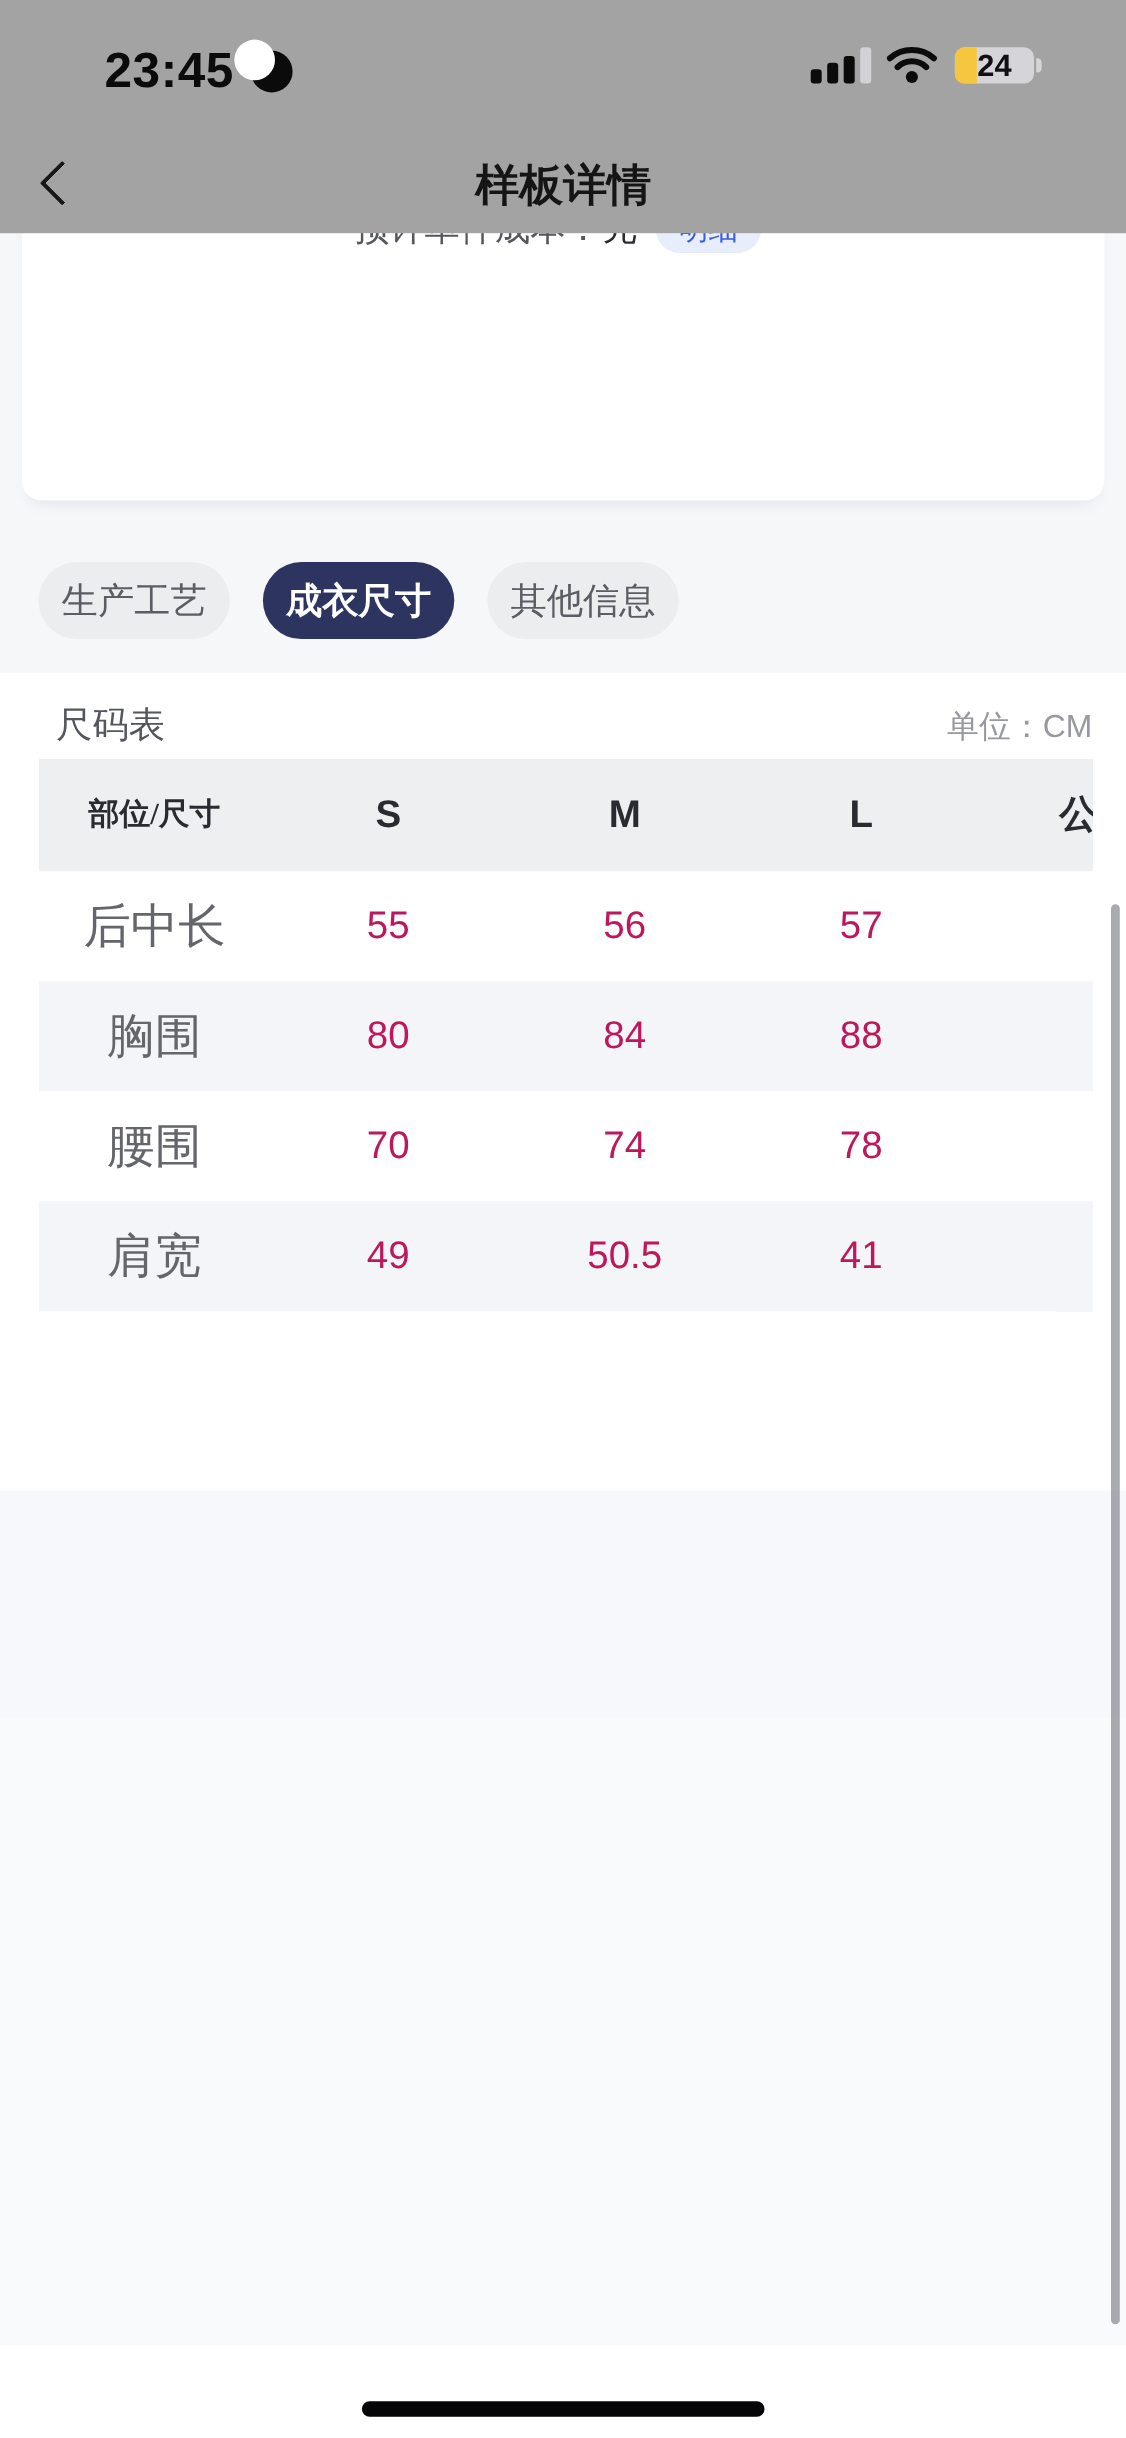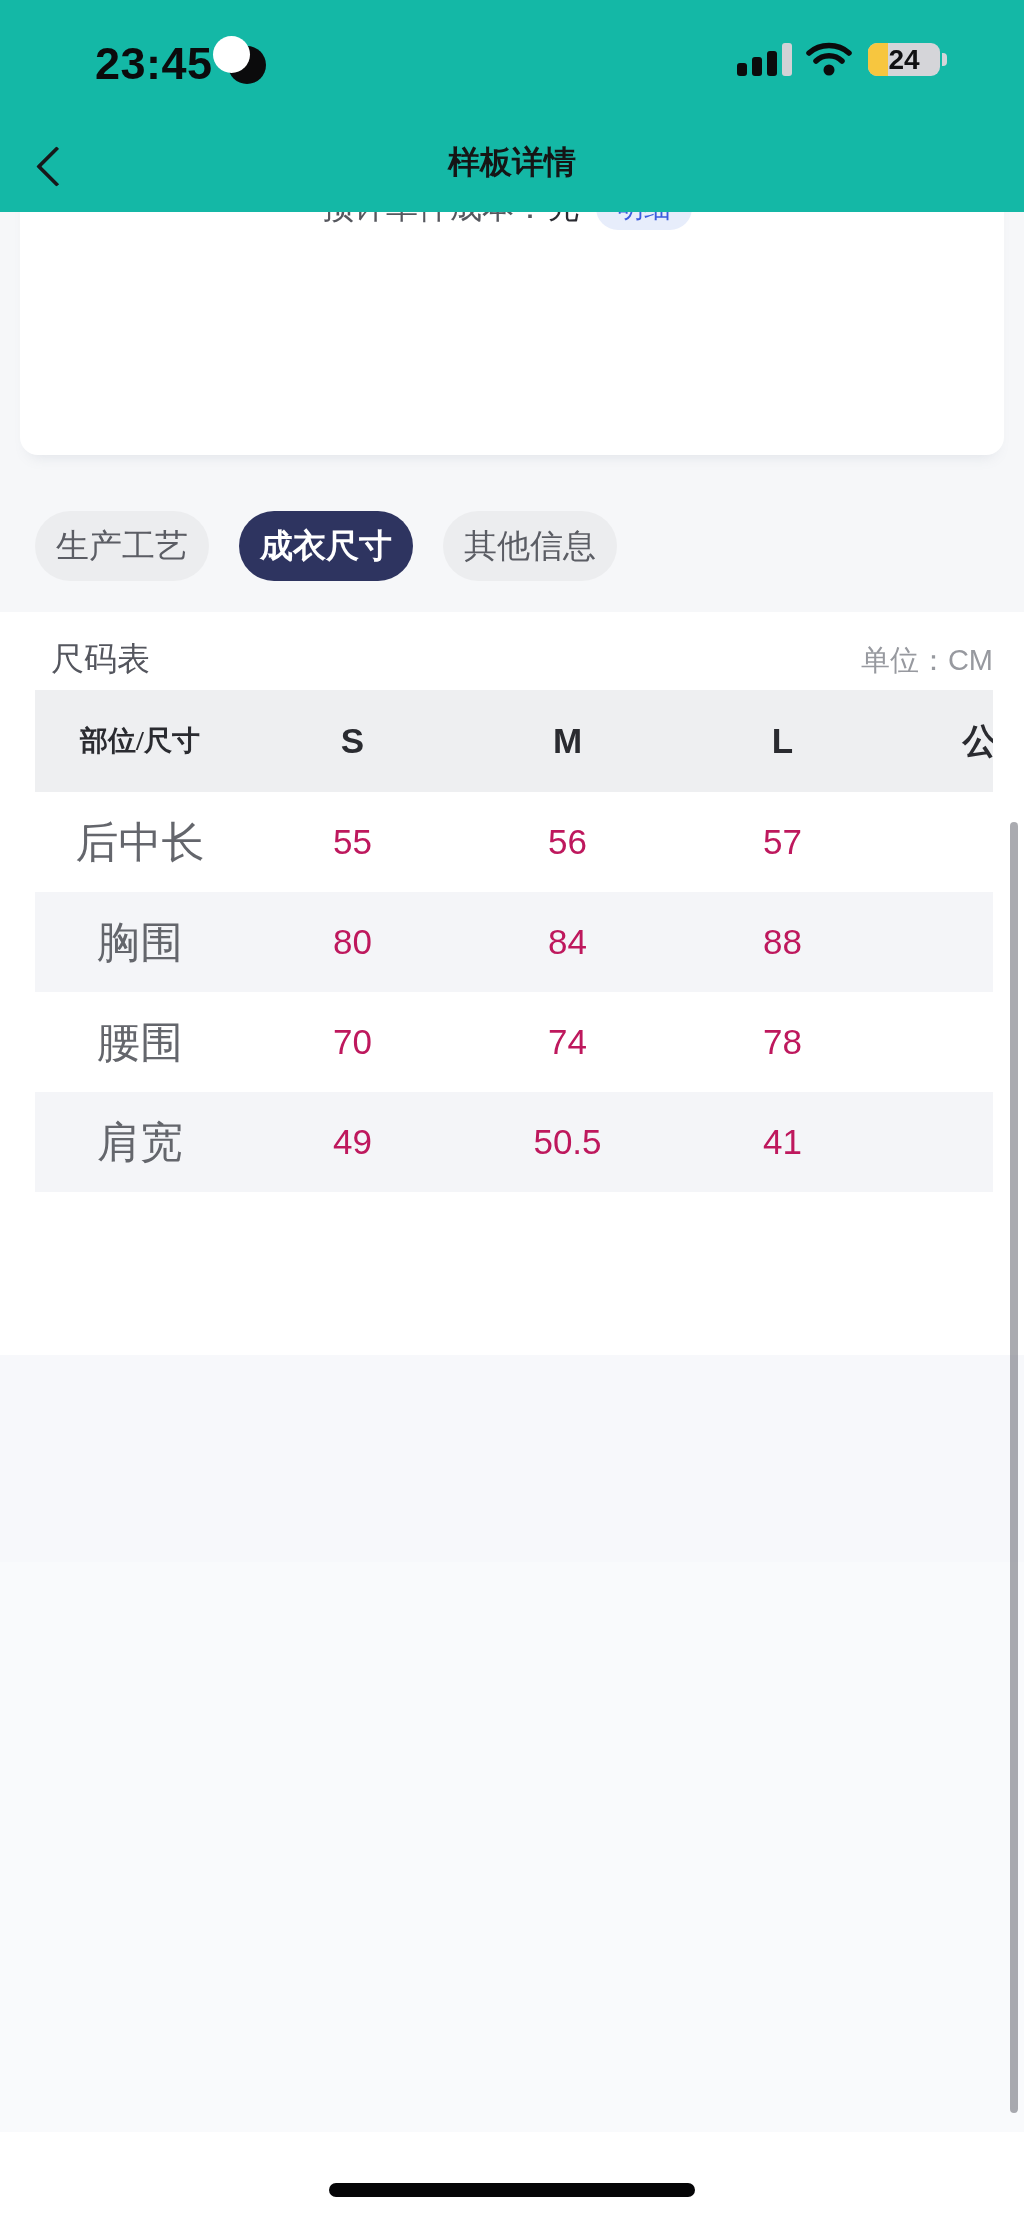--- a/index.html
+++ b/index.html
@@ -62,21 +62,21 @@
   .t-row.stripe { background:#F4F5F8; }
   .t-cell {
     text-align:center; font-size:35px; color:#be185d; line-height:100px;
     flex:0 0 215px; width:215px; overflow:hidden;
   }
   .t-cell.c0 { flex:0 0 210px; width:210px; font-size:43px; color:#64666C; }
   .t-row.head .t-cell { font-weight:700; color:#2A2B30; line-height:102px; font-size:35px; }
   .t-row.head .t-cell.c0 { font-size:28px;font-family:Liberation Serif, serif; }
 
   
-  .header { left:0; top:0; width:1024px; height:212px; background:#14b8a6; z-index:10; }
+  .header { left:0; top:0; width:1024px; height:212px; background:#a3a3a3; z-index:10; }
   .time { left:95px; top:38px; font-size:45px; font-weight:700; color:#0B0B0C; letter-spacing:0.5px; }
   .moon { left:228px; top:46px; width:38px; height:38px; border-radius:50%; background:#0B0B0C; }
   .moon::before {
     content:""; position:absolute; left:-15px; top:-10px; width:37px; height:37px;
     border-radius:50%; background:#ffffff;
   }
   .signal { left:737px; top:43px; width:62px; height:33px; display:flex; align-items:flex-end; gap:5px; }
   .sig-bar { width:10px; border-radius:3px; background:#0B0B0C; }
   .sig-1 { height:13px; } .sig-2 { height:19px; } .sig-3 { height:25px; }
   .sig-4 { height:33px; background:#D2D2D6; }
@@ -85,21 +85,21 @@
   .bat-body { position:absolute; left:0; top:0; width:72px; height:33px; border-radius:9px; background:#D5D5D9; overflow:hidden; }
   .bat-fill { position:absolute; left:0; top:0; width:20px; height:33px; background:#F7C63F; }
   .bat-num { position:absolute; left:0; top:0; width:72px; height:33px; text-align:center; line-height:34px; font-size:28px; font-weight:700; color:#101012; }
   .bat-nub { position:absolute; right:-7px; top:10px; width:5px; height:13px; background:#D5D5D9; border-radius:0 4px 4px 0; }
   .back-btn { left:30px; top:138px; width:52px; height:58px; cursor:pointer; }
   .chevron {
     position:absolute; left:12px; top:14px; width:25px; height:25px;
     border-left:4.5px solid #17181A; border-bottom:4.5px solid #17181A;
     transform:rotate(45deg); border-radius:2px;
   }
-  .nav-title { left:0; top:141px; width:1024px; text-align:center; font-size:32px; font-weight:600; color:#151515; }
+  .nav-title { left:0; top:141px; width:1024px; text-align:center; font-size:40px; font-weight:600; color:#151515; }
 
   
   .v-scrollbar { left:1010px; top:822px; width:8px; height:1291px; border-radius:4px; background:rgba(118,120,127,.62); z-index:6; }
   .home-indicator { left:329px; top:2183px; width:366px; height:14px; border-radius:7px; background:#050507; z-index:12; }
 </style>
 </head>
 <body>
 
 <div class="abs bg-mid"></div>
 <div class="abs section-white"></div>

